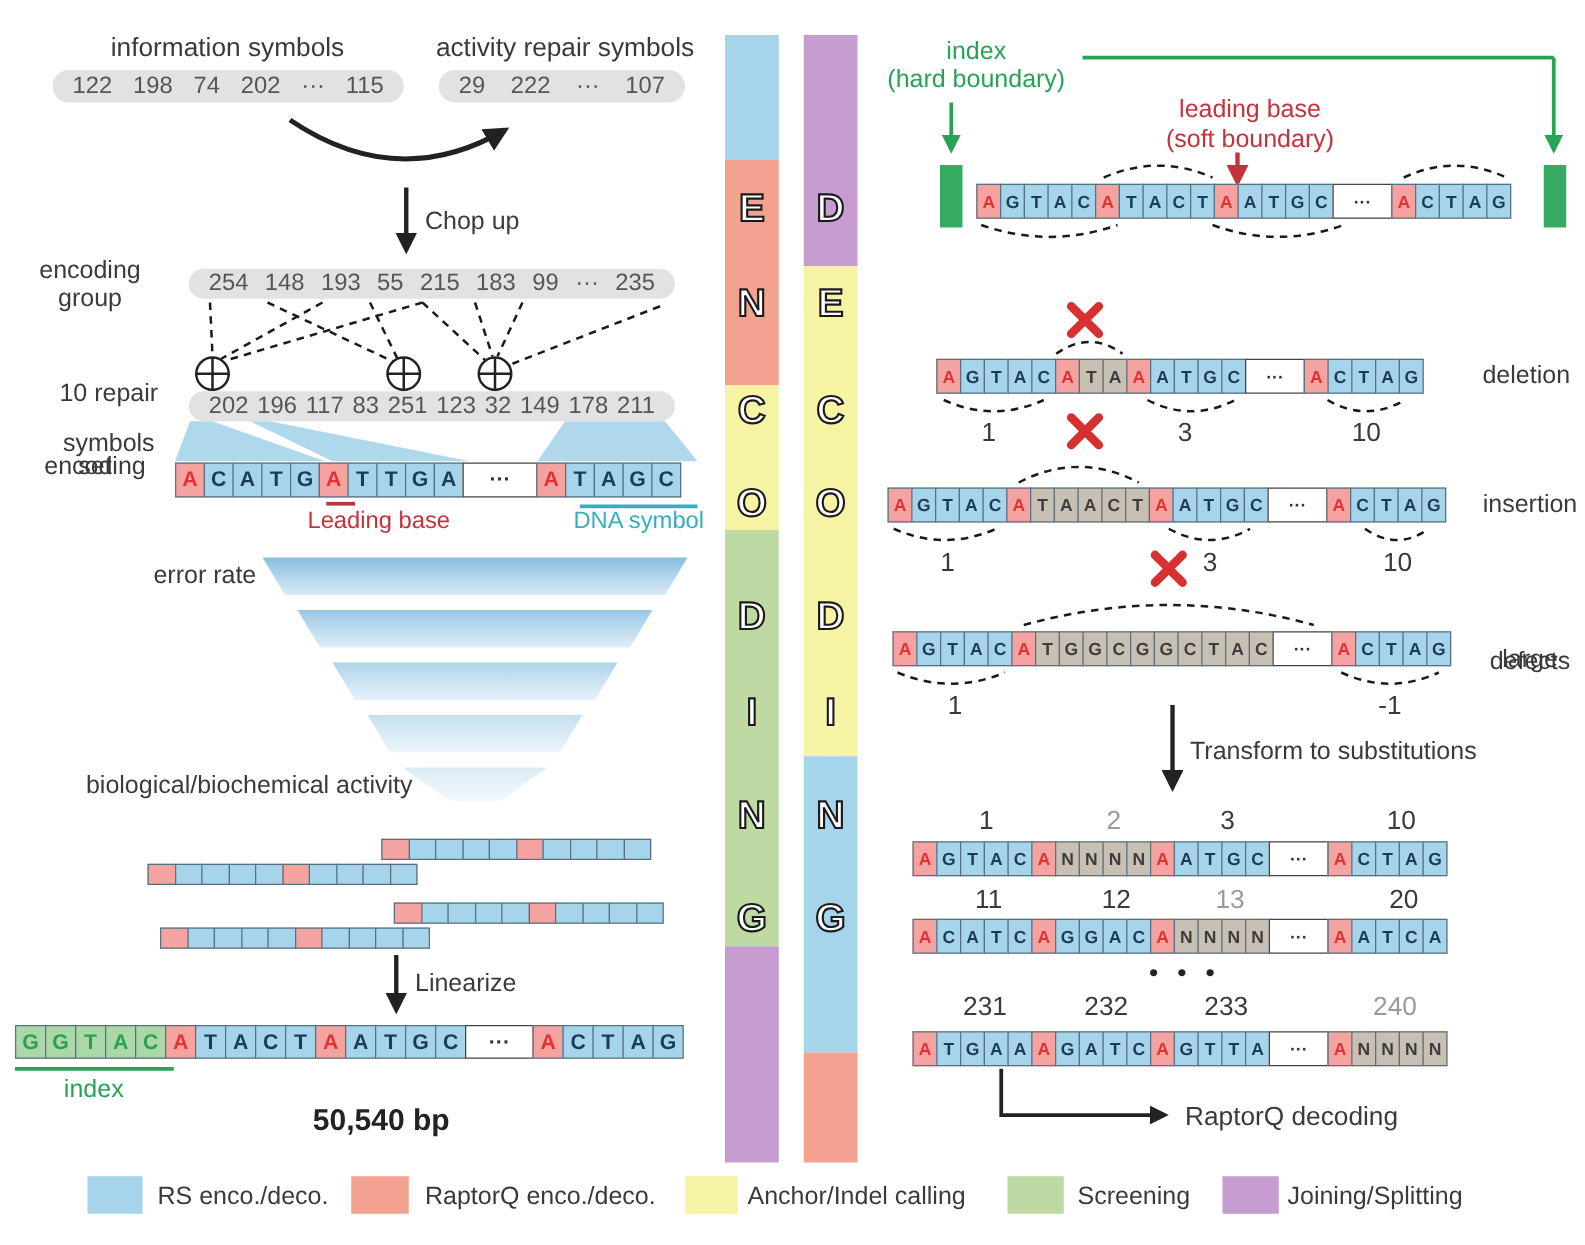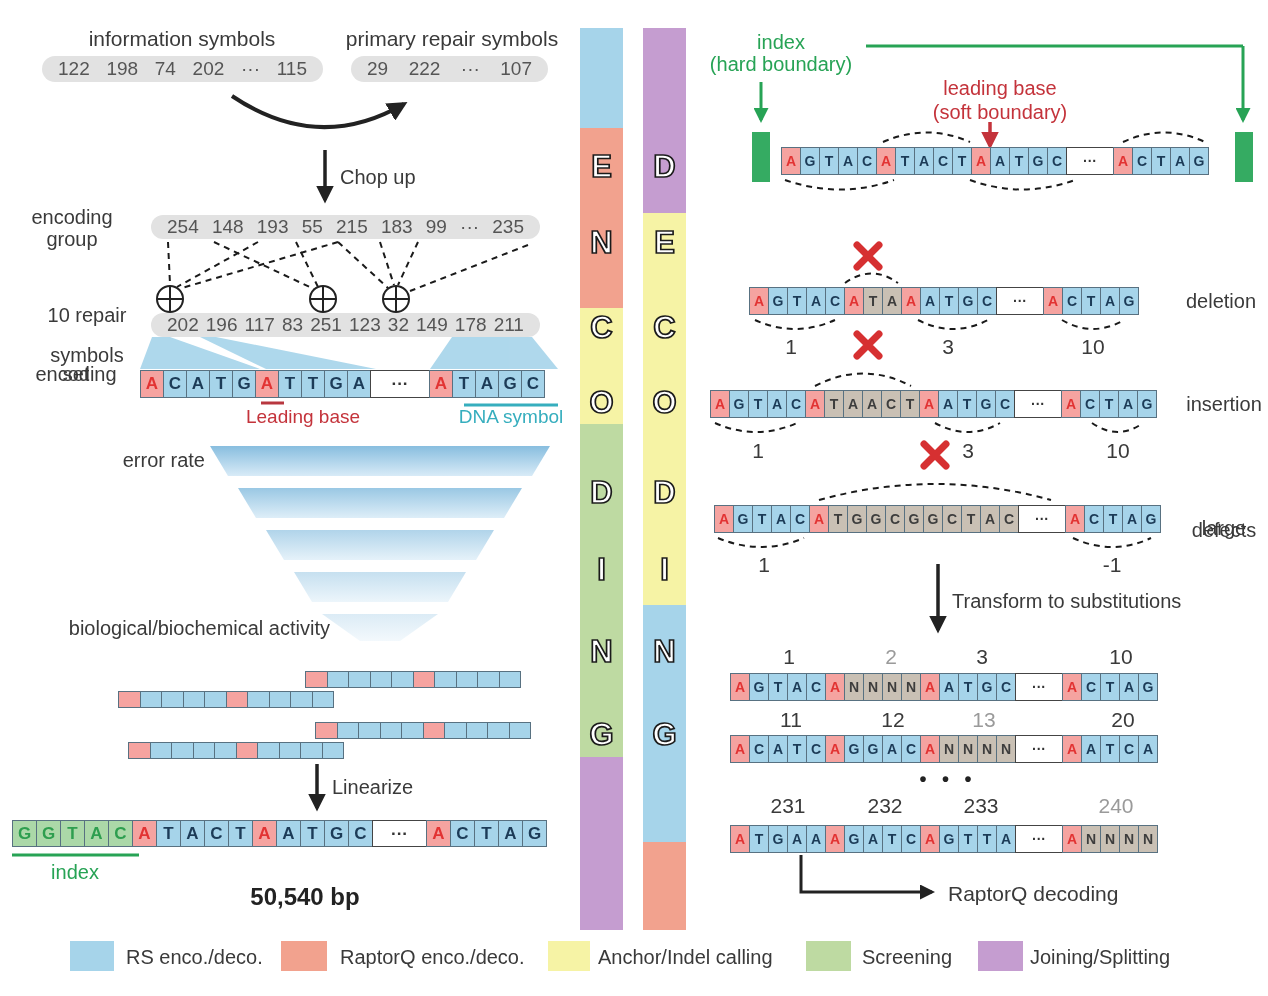--- a/index.html
+++ b/index.html
@@ -136,21 +136,21 @@
       <path d="M857,334 L879,356 M879,334 L857,356"></path>
       <path d="M924,444 L946,466 M946,444 L924,466"></path>
     </g>
 
     <path d="M938,564 L938,630" stroke="#222" stroke-width="3.5" marker-end="url(#mB)"></path>
 
     <path d="M801,855 L801,892 L932,892" fill="none" stroke="#222" stroke-width="3" marker-end="url(#mB)"></path>
   </svg>
 
   <div class="lbl big ctr" style="left:182px;top:39px">information symbols</div>
-  <div class="lbl big ctr" style="left:452px;top:39px">primary repair symbols</div>
+  <div class="lbl big ctr" style="left:452px;top:39px">activity repair symbols</div>
   <div class="pill" style="left:42px;top:56px;width:281px;height:26px">
       <span>122</span>
       <span>198</span>
       <span>74</span>
       <span>202</span>
       <span>···</span>
       <span>115</span>
     </div>
   <div class="pill" style="left:351px;top:56px;width:197px;height:26px">
       <span>29</span>

